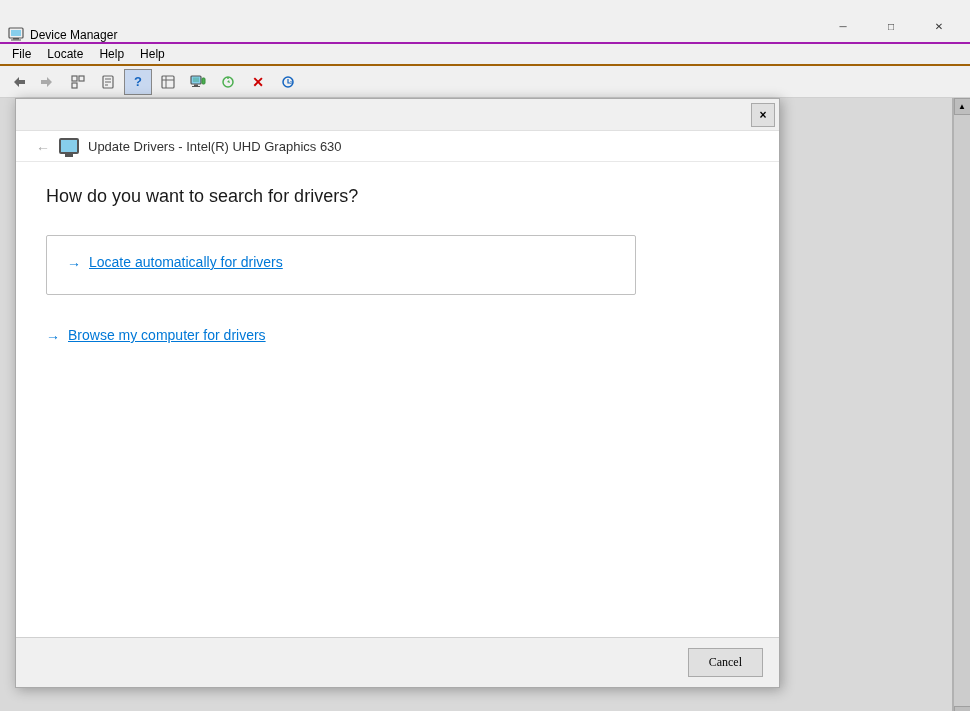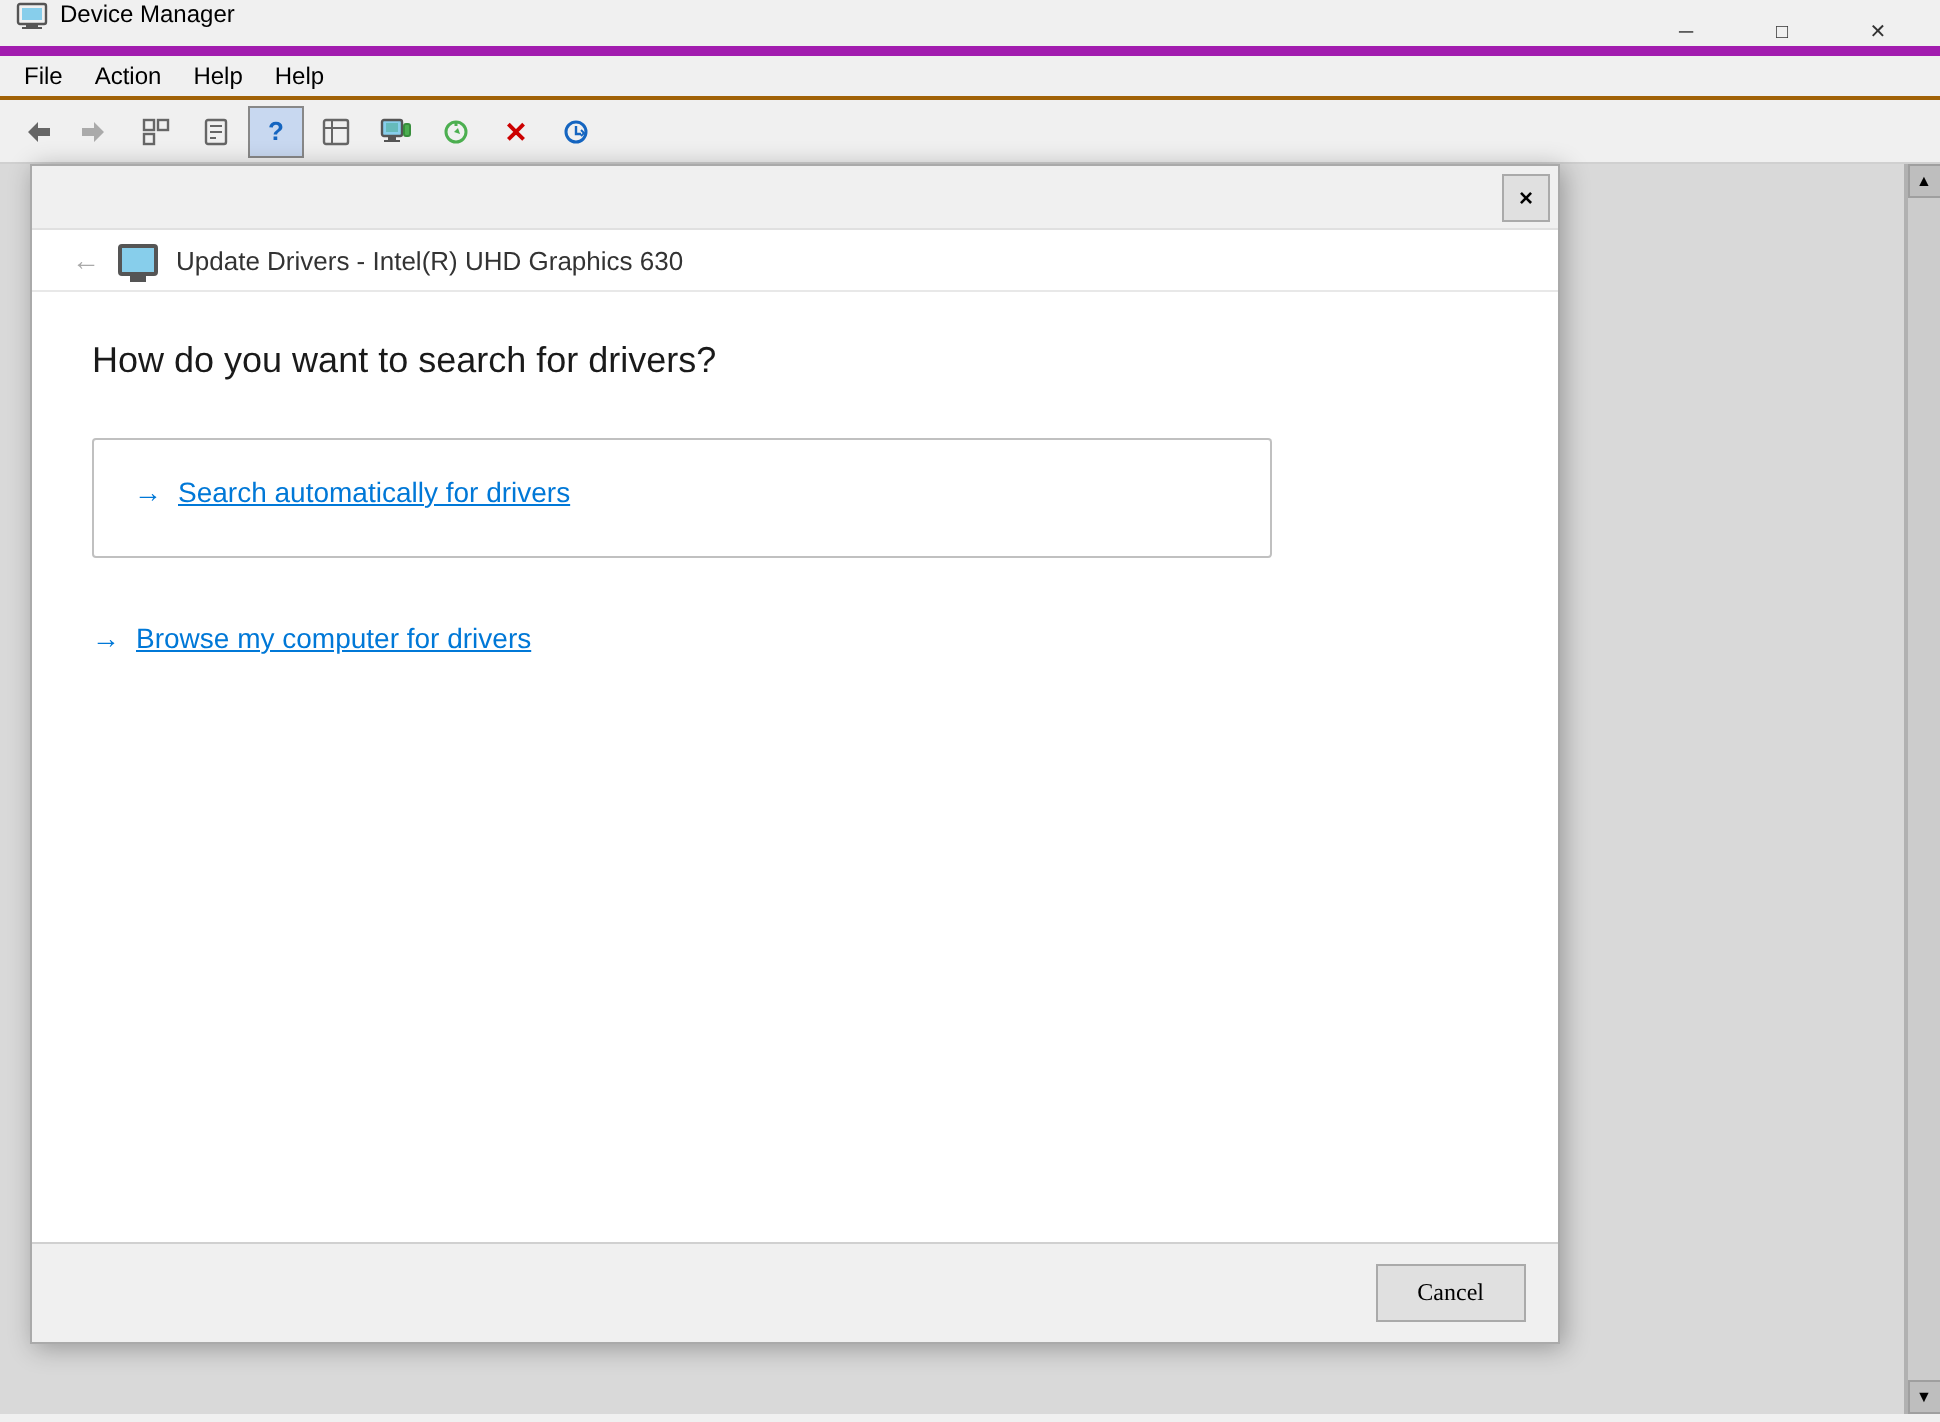--- a/index.html
+++ b/index.html
@@ -9,25 +9,25 @@
       background: #f0f0f0;
       font-family: 'Segoe UI', Tahoma, sans-serif;
       font-size: 12px;
       overflow: hidden;
       position: relative;
     }
 
     
     .title-bar {
       display: flex;
-      align-items: flex-start;
-      height: 28px;
+      align-items: flex-end;
+      height: 44px;
       background: #f0f0f0;
       padding: 0 8px;
-      border-bottom: 5px solid #a21caf;
+      border-bottom: 2px solid #a21caf;
     }
     .title-bar-icon {
       width: 16px;
       height: 16px;
       margin-right: 6px;
       display: flex;
       align-items: center;
       justify-content: center;
     }
     .title-bar-text {
@@ -304,21 +304,21 @@
   <span class="title-bar-text">Device Manager</span>
   <div class="window-controls">
     <button class="window-btn">─</button>
     <button class="window-btn">□</button>
     <button class="window-btn close">✕</button>
   </div>
 </div>
 
 <div class="menu-bar">
   <span class="menu-item">File</span>
-  <span class="menu-item">Action</span>
+  <span class="menu-item">Locate</span>
   <span class="menu-item">Help</span>
   <span class="menu-item">Help</span>
 </div>
 
 <div class="toolbar">
   <button class="toolbar-btn" title="Back">
     <svg width="14" height="14" viewBox="0 0 14 14">
         <path d="M3 7l5-5v3h6v4H8v3z" fill="#666"></path>
       </svg>
   </button>
@@ -400,21 +400,21 @@
           <span>Update Drivers - </span><span>Intel(R) UHD Graphics 630</span>
         </span>
       </div>
 
       <div class="dialog-body">
         <div class="dialog-question">How do you want to search for drivers?</div>
 
         <div class="option-card">
           <div class="option-title">
             <span class="option-arrow">→</span>
-            <span class="option-label">Search automatically for drivers</span>
+            <span class="option-label">Locate automatically for drivers</span>
           </div>
         </div>
 
         <div class="option-plain">
           <div class="option-title">
             <span class="option-arrow">→</span>
             <span class="option-label">Browse my computer for drivers</span>
           </div>
         </div>
       </div>

